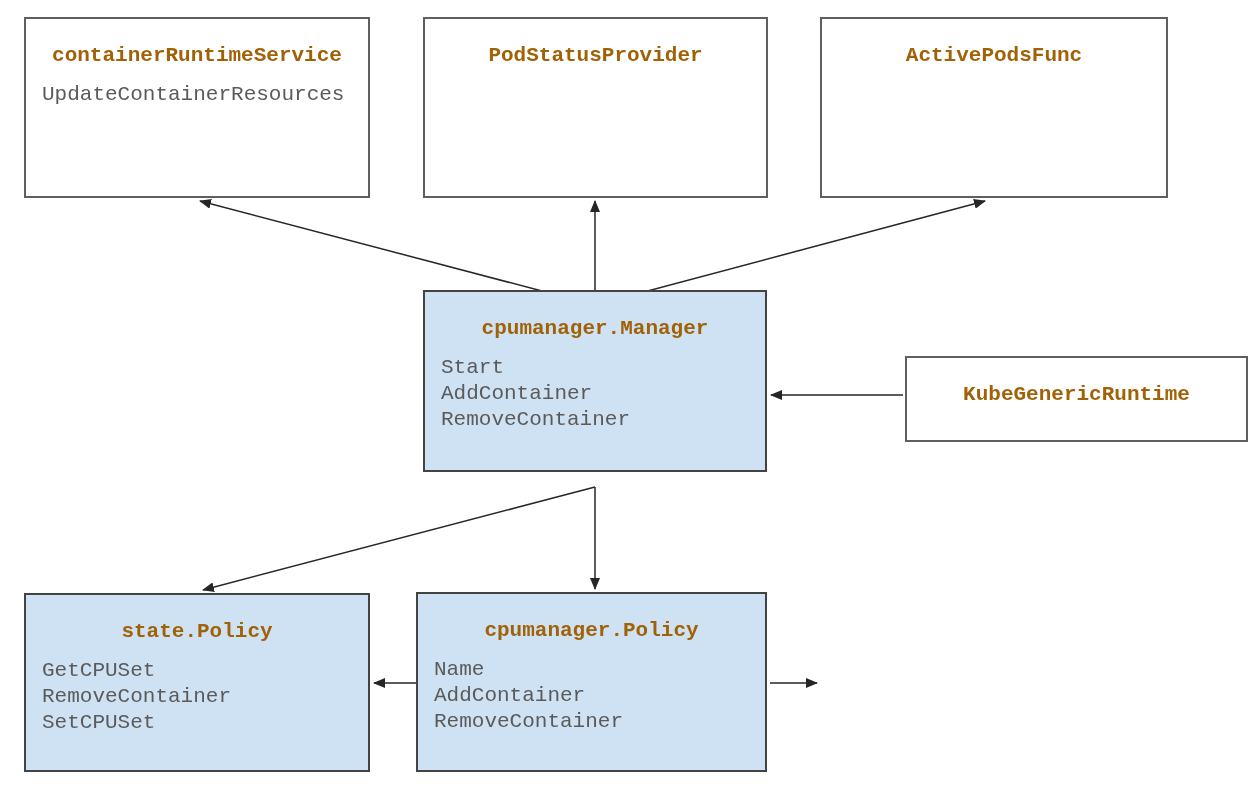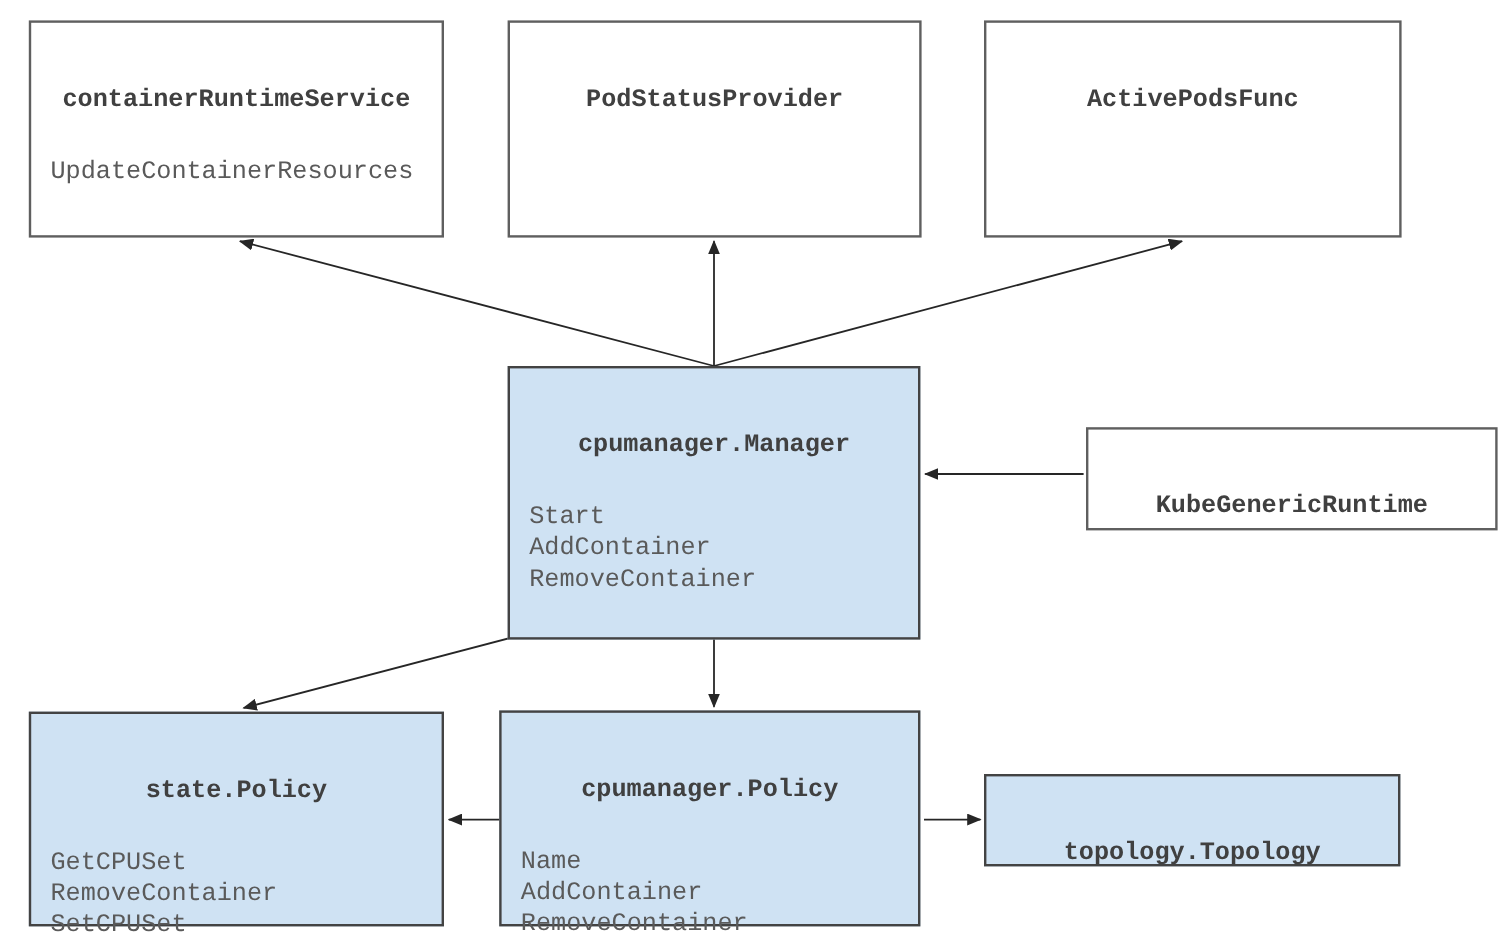--- a/index.html
+++ b/index.html
@@ -31,26 +31,25 @@
   .node.blue {
     background: #cfe2f3;
     border-color: #434343;
   }
   .node .title {
     padding-top: 24px;
     text-align: center;
     font-size: 21px;
     line-height: 26px;
     font-weight: bold;
-    color: #404040;
+    color: #a16207;
     white-space: nowrap;
-    margin-top: 28px;
   }
   .node .methods {
-    margin-top: 34px;
+    margin-top: 13px;
     padding-left: 16px;
     font-size: 21px;
     line-height: 26px;
     color: #5a5a5a;
     white-space: nowrap;
   }
 </style>
 </head>
 <body>
 
@@ -80,21 +79,21 @@
   </div>
 
   <div class="node" style="left:820px; top:17px; width:348px; height:181px">
     <div class="title">ActivePodsFunc</div>
   </div>
 
   <div class="node" style="left:423px; top:17px; width:345px; height:181px">
     <div class="title">PodStatusProvider</div>
   </div>
 
-  <div class="node blue" style="left:423px; top:305px; width:344px; height:228px">
+  <div class="node blue" style="left:423px; top:290px; width:344px; height:182px">
     <div class="title">cpumanager.Manager</div>
     <div class="methods">
       <div>Start</div>
       <div>AddContainer</div>
       <div>RemoveContainer</div>
     </div>
   </div>
 
   <div class="node" style="left:905px; top:356px; width:343px; height:86px">
     <div class="title">KubeGenericRuntime</div>
@@ -111,17 +110,14 @@
 
   <div class="node blue" style="left:416px; top:592px; width:351px; height:180px">
     <div class="title">cpumanager.Policy</div>
     <div class="methods">
       <div>Name</div>
       <div>AddContainer</div>
       <div>RemoveContainer</div>
     </div>
   </div>
 
-  <div class="node blue" style="left:820px; top:645px; width:347px; height:77px">
-    <div class="title">topology.Topology</div>
-  </div>
 
 </div>
 
 </body></html>

